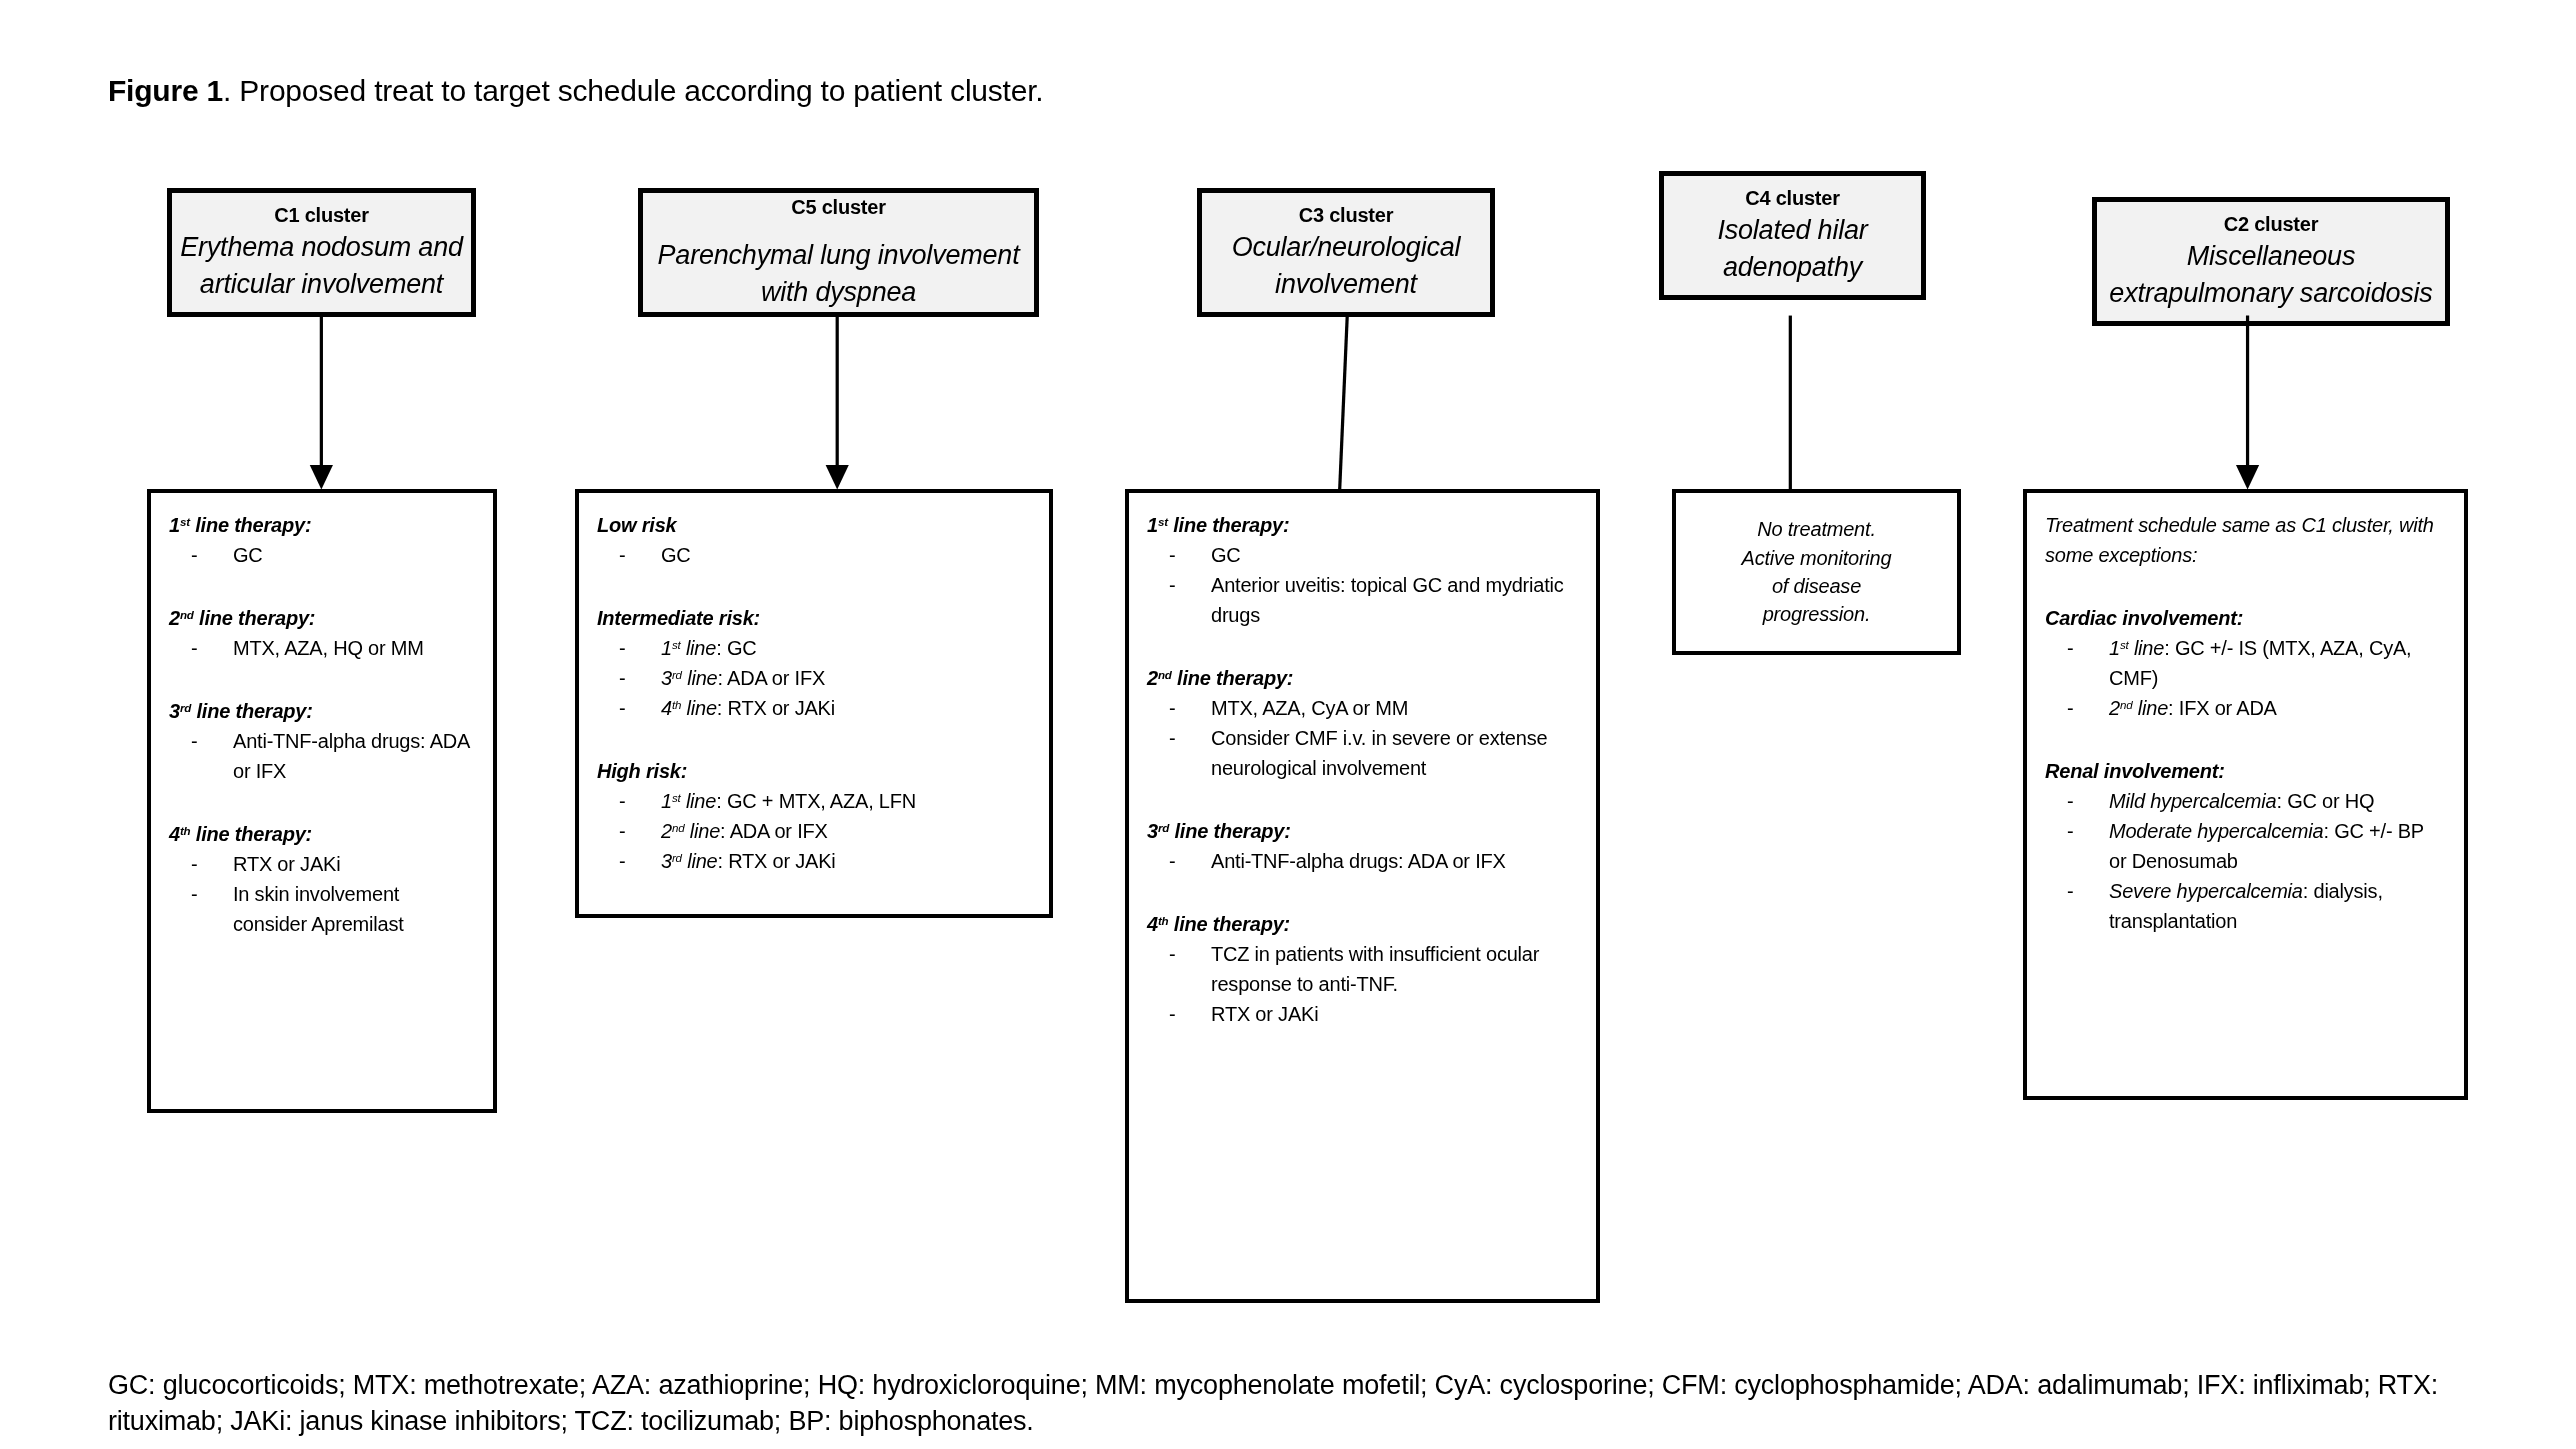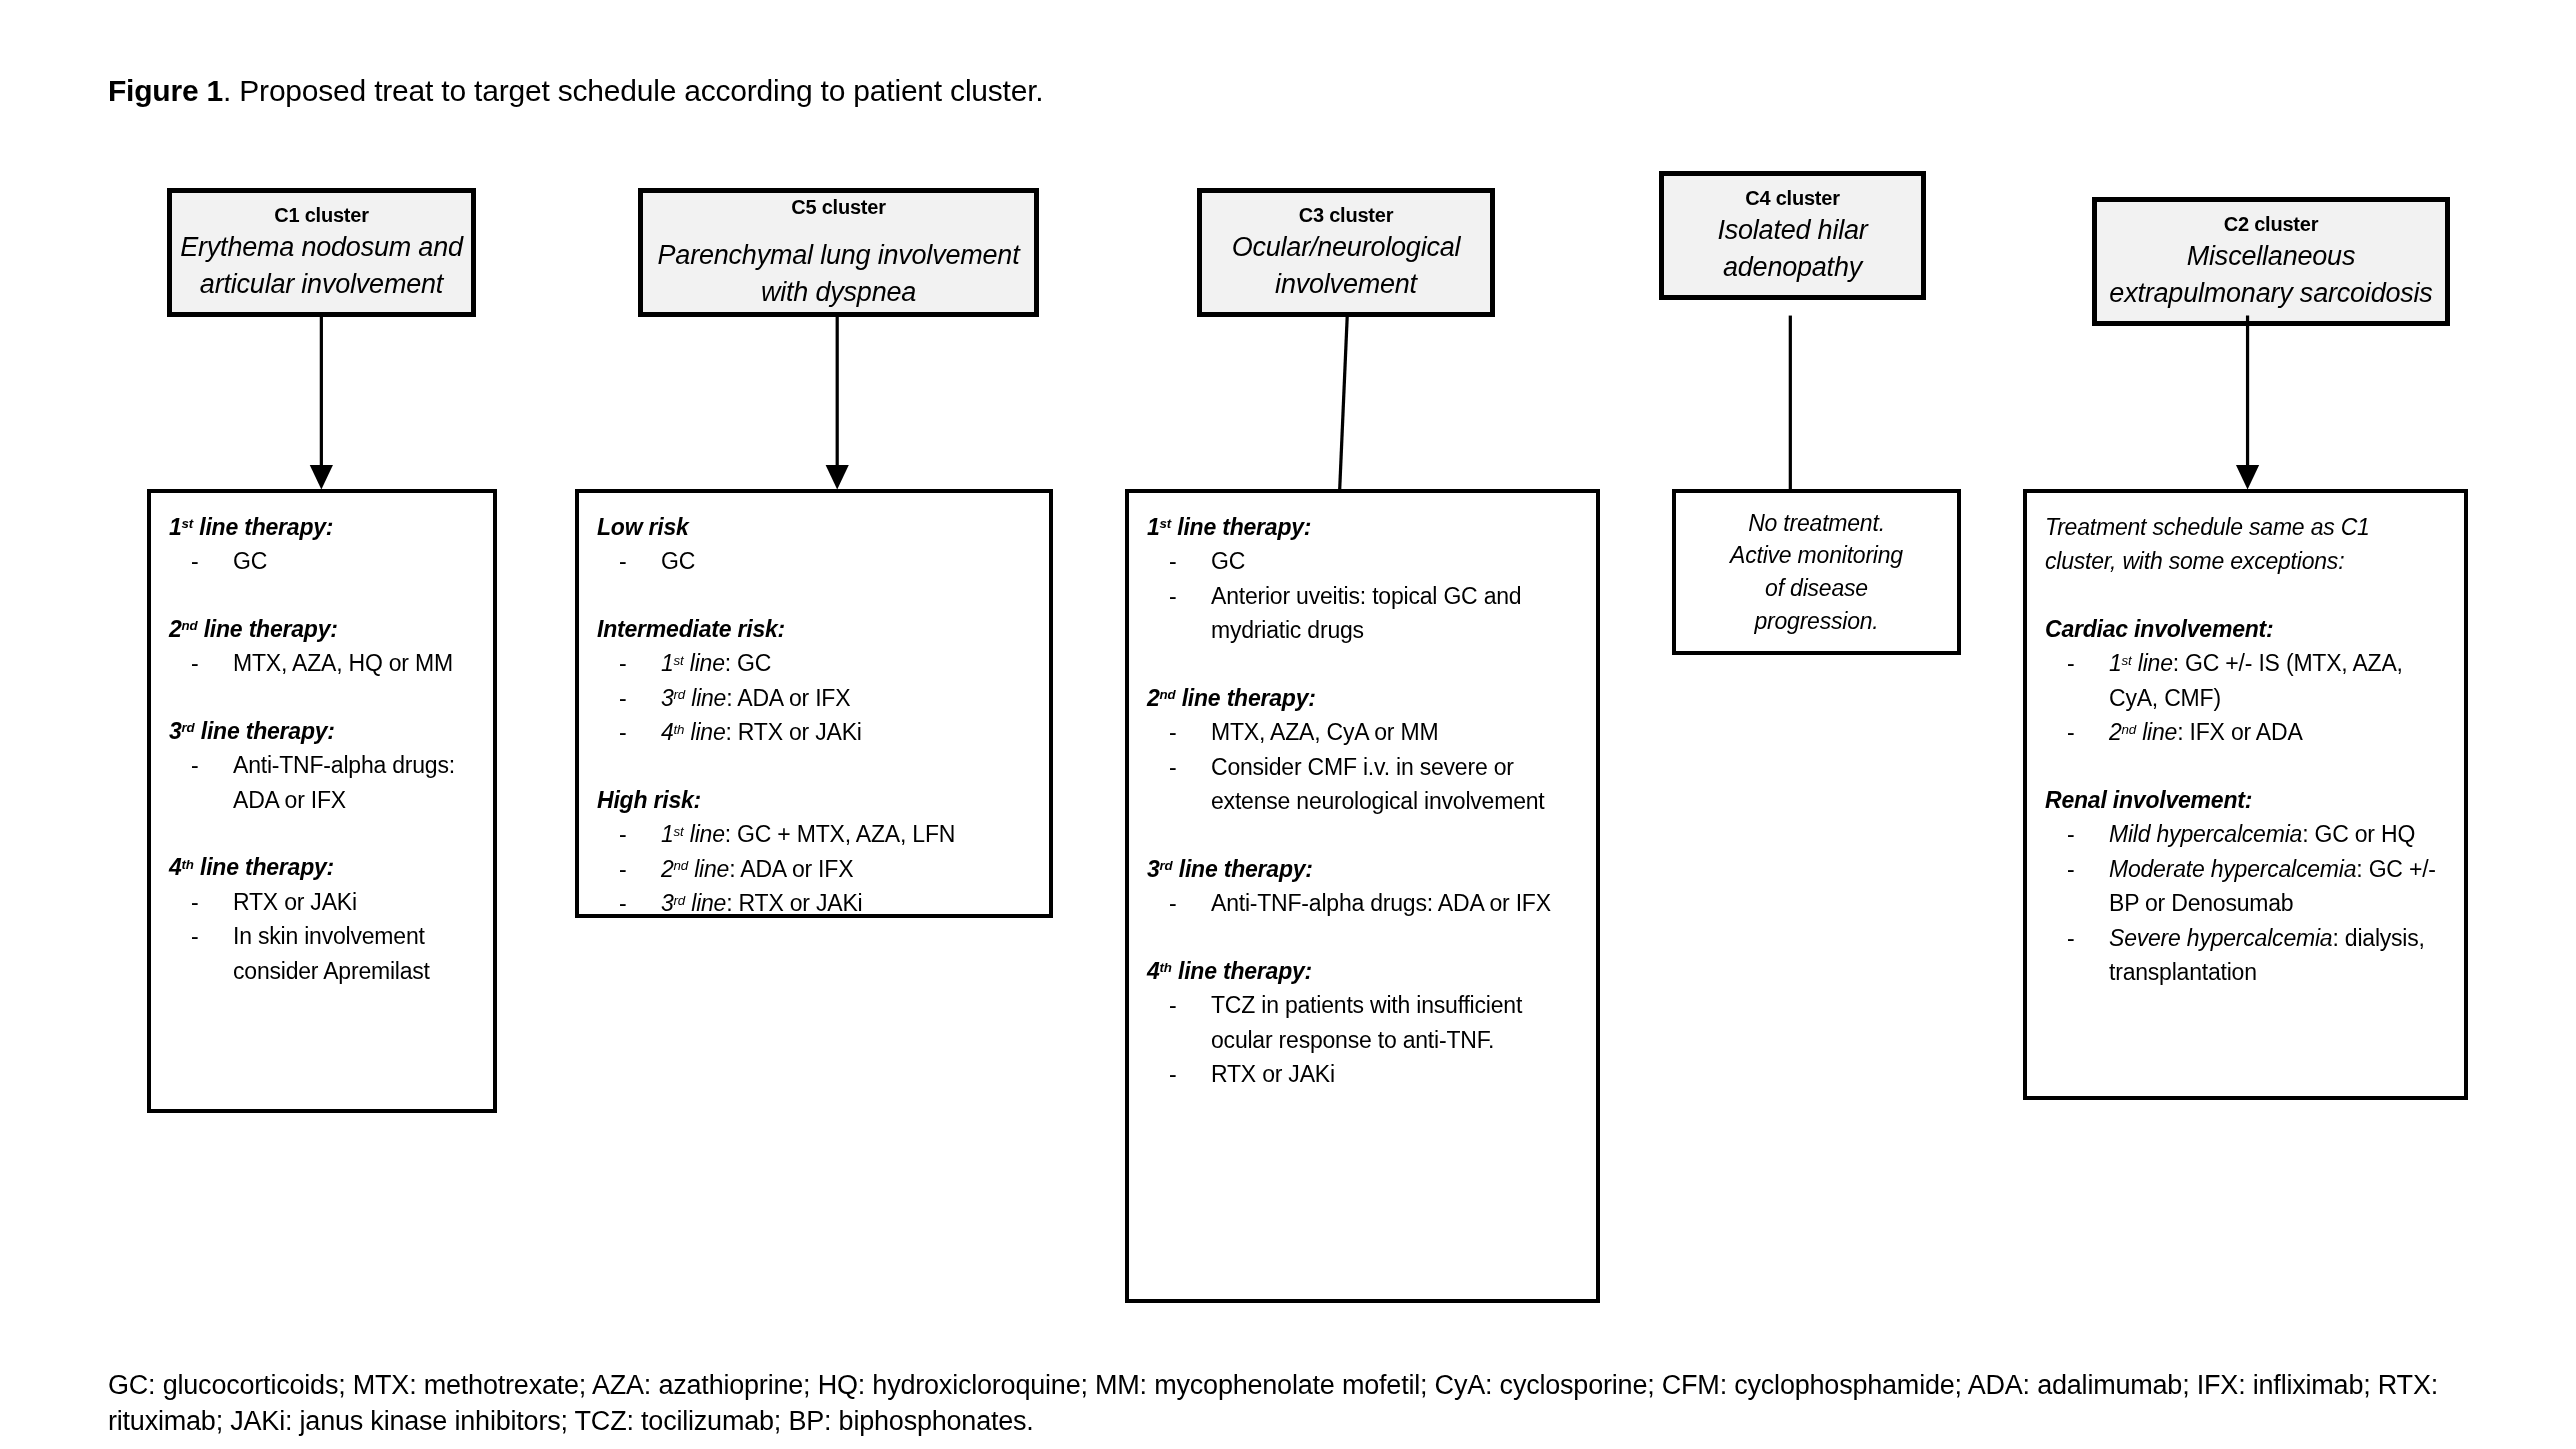--- a/index.html
+++ b/index.html
@@ -61,21 +61,21 @@
     background: #ffffff;
   }
   #tbox-c1 { left: 147px;  top: 489px; width: 350px; height: 624px; }
   #tbox-c5 { left: 575px;  top: 489px; width: 478px; height: 429px; }
   #tbox-c3 { left: 1125px; top: 489px; width: 475px; height: 814px; }
   #tbox-c4 { left: 1672px; top: 489px; width: 289px; height: 166px; }
   #tbox-c2 { left: 2023px; top: 489px; width: 445px; height: 611px; }
 
   .tbox-body {
     padding: 16.7px 18px 13px 18px;
-    font-size: 23px;
+    font-size: 20px;
     line-height: 1.5;
   }
   #tbox-c4 .tbox-body {
     display: flex;
     flex-direction: column;
     justify-content: center;
     height: 100%;
     box-sizing: border-box;
     padding: 5.2px 10.3px;
     line-height: 1.42;

